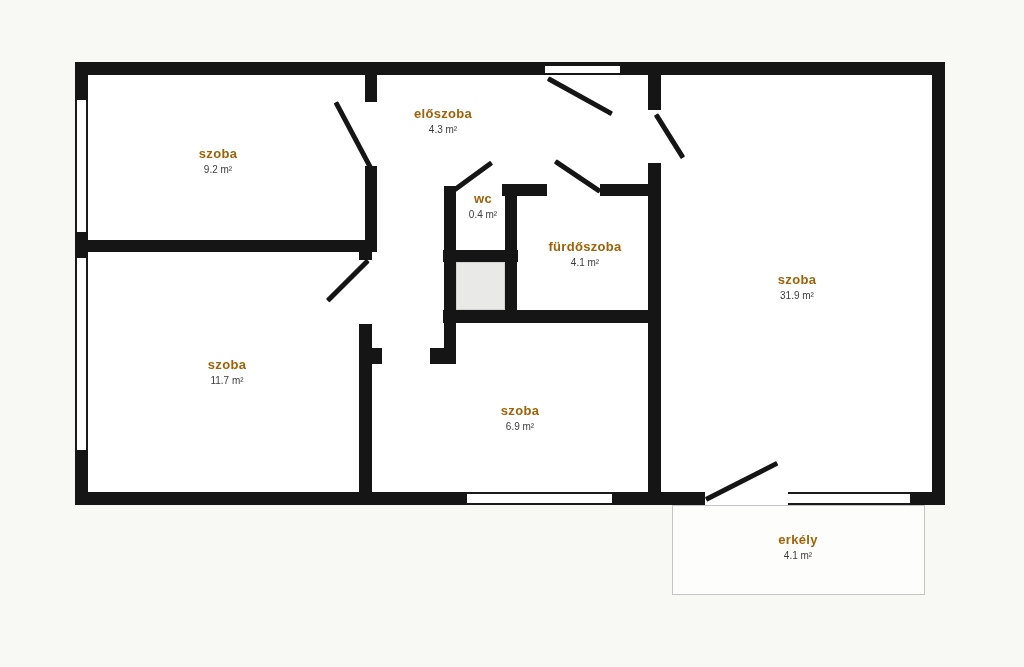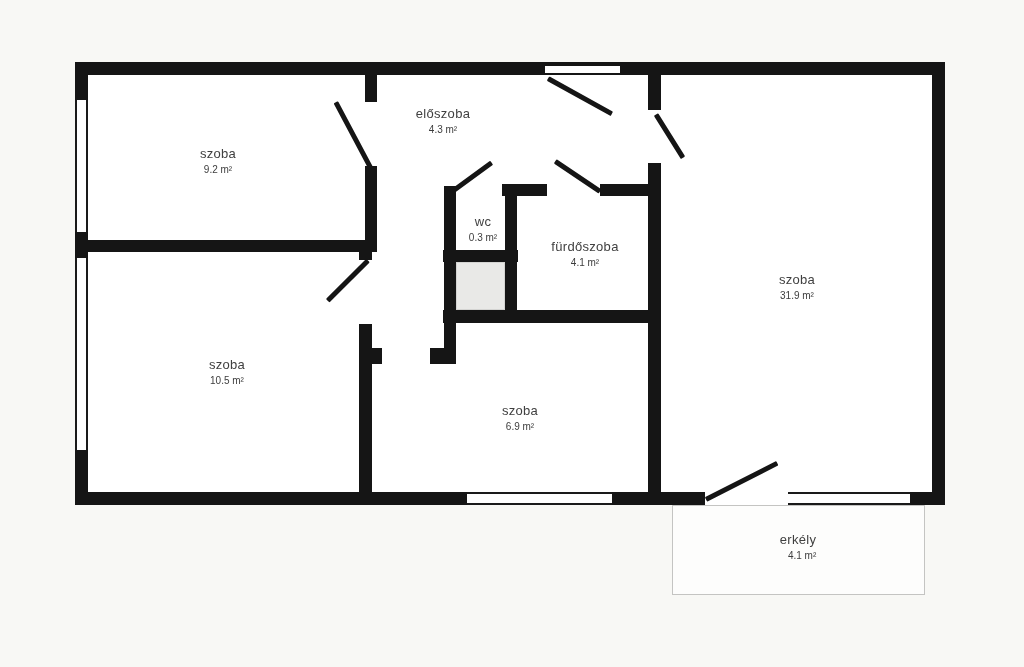--- a/index.html
+++ b/index.html
@@ -18,21 +18,21 @@
   .window-h{position:absolute;background:#ffffff;box-sizing:border-box;
     border-top:2px solid #1a1a1a;border-bottom:2px solid #1a1a1a;}
   .door-gap{position:absolute;background:#ffffff;}
   .door-slab{position:absolute;background:#ffffff;box-sizing:border-box;
     border:2px solid #151515;}
   .leaf{position:absolute;height:5px;background:#151515;
     transform-origin:0 50%;border-radius:1px;}
   .shaft{position:absolute;background:#e9e9e7;border:1px solid #d4d4d2;box-sizing:border-box;}
   .balcony{position:absolute;background:#fdfdfc;border:1px solid #c4c4c2;box-sizing:border-box;}
   .room-label{position:absolute;transform:translateX(-50%);text-align:center;white-space:nowrap;}
-  .room-name{font-size:13px;font-weight:normal;color:#404040;letter-spacing:.3px;}
+  .room-name{font-size:13px;font-weight:bold;color:#a16207;letter-spacing:.3px;}
   .room-area{font-size:10px;color:#3d3d3d;margin-top:3px;}
 </style>
 </head>
 <body>
 
 <div id="plan">
 
   <div class="room-fill" style="left:88px;top:75px;width:844px;height:417px;"></div>
 
   <div class="wall" style="left:75px;top:62px;width:870px;height:13px;"></div>
@@ -77,38 +77,38 @@
   <div class="balcony" style="left:672px;top:505px;width:253px;height:90px;"></div>
 
   <div class="room-label" style="left:218px;top:146px;">
     <div class="room-name">szoba</div>
     <div class="room-area">9.2 m²</div>
   </div>
   <div class="room-label" style="left:443px;top:106px;">
     <div class="room-name">előszoba</div>
     <div class="room-area">4.3 m²</div>
   </div>
-  <div class="room-label" style="left:483px;top:214px;">
+  <div class="room-label" style="left:483px;top:191px;">
     <div class="room-name">wc</div>
-    <div class="room-area">0.3 m²</div>
+    <div class="room-area">0.4 m²</div>
   </div>
   <div class="room-label" style="left:585px;top:239px;">
     <div class="room-name">fürdőszoba</div>
     <div class="room-area">4.1 m²</div>
   </div>
   <div class="room-label" style="left:797px;top:272px;">
     <div class="room-name">szoba</div>
     <div class="room-area">31.9 m²</div>
   </div>
   <div class="room-label" style="left:227px;top:357px;">
     <div class="room-name">szoba</div>
-    <div class="room-area">10.5 m²</div>
+    <div class="room-area">11.7 m²</div>
   </div>
   <div class="room-label" style="left:520px;top:403px;">
     <div class="room-name">szoba</div>
     <div class="room-area">6.9 m²</div>
   </div>
-  <div class="room-label" style="left:798px;top:532px;text-align:right;">
+  <div class="room-label" style="left:798px;top:532px;">
     <div class="room-name">erkély</div>
     <div class="room-area">4.1 m²</div>
   </div>
 
 </div>
 
 </body></html>

